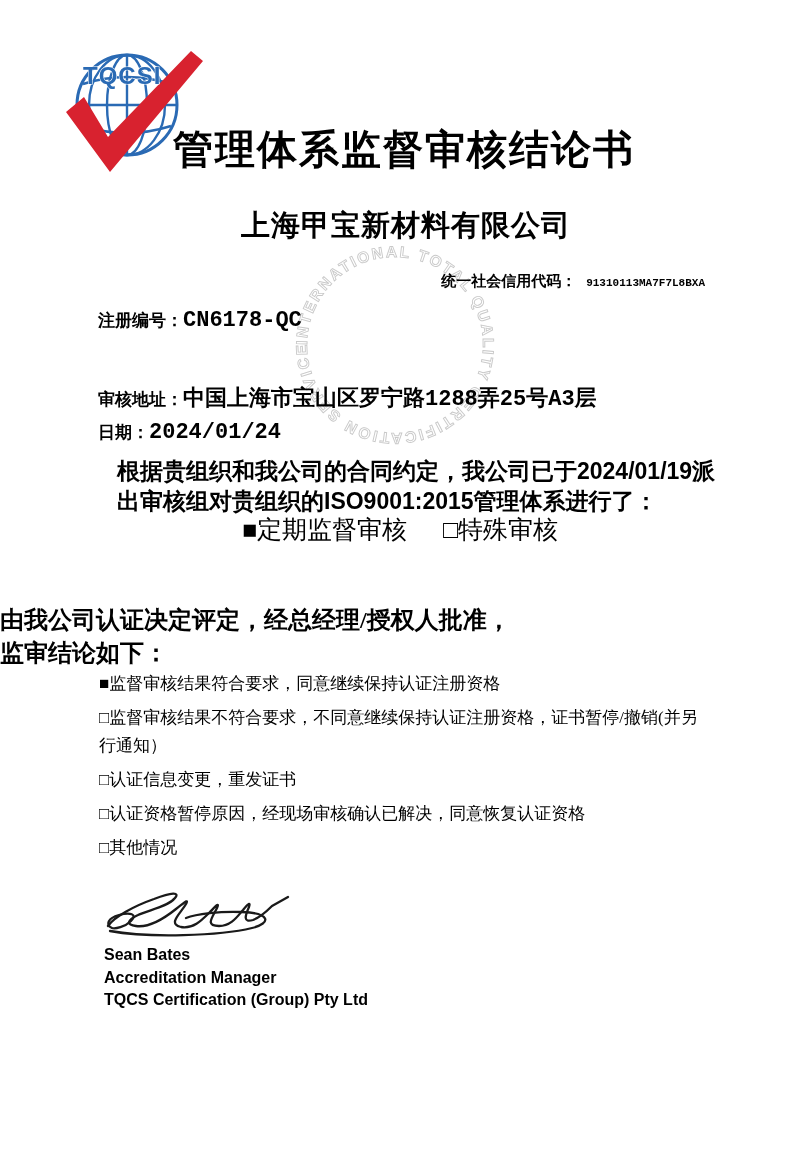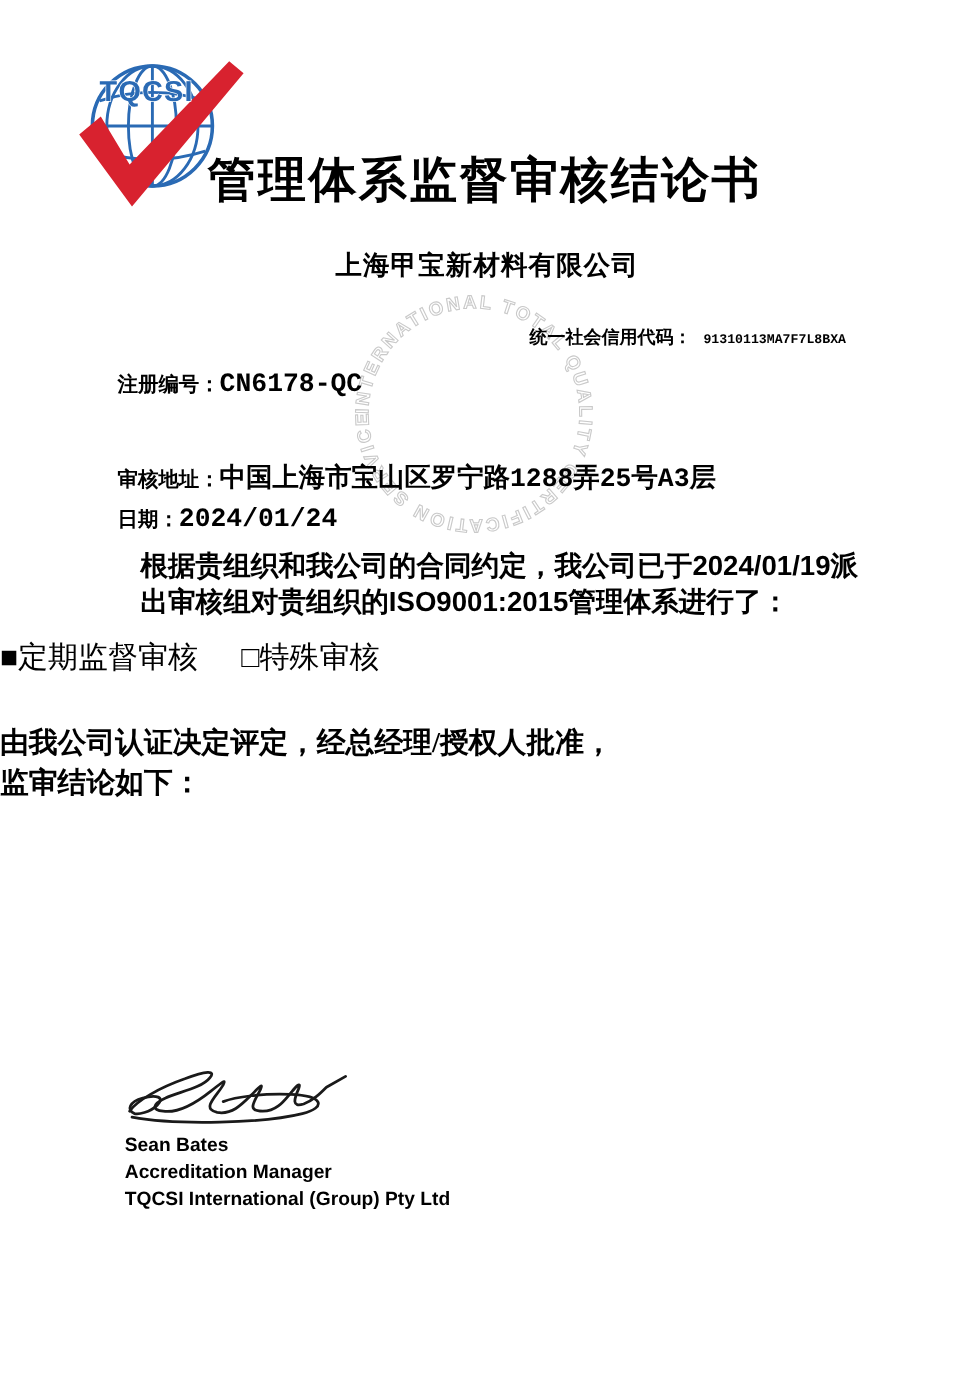--- a/index.html
+++ b/index.html
@@ -28,21 +28,21 @@
     font-weight: 700;
     letter-spacing: 2px;
     font-family: Liberation Mono, monospace;
     white-space: nowrap;
   }
 
   .company-name {
     left: 0; right: 0; top: 206px;
     text-align: center;
     padding-left: 12px;
-    font-size: 22px;
+    font-size: 29px;
     font-weight: 700;
     letter-spacing: 1px;
     font-family: "Liberation Serif", serif;
     white-space: nowrap;
   }
 
   .credit-line {
     right: 95px; top: 272px;
     font-size: 15px;
     font-weight: 700;
@@ -71,22 +71,22 @@
   .main-paragraph {
     left: 117px; top: 456px; width: 608px;
     font-size: 23px;
     font-weight: 700;
     line-height: 30px;
     font-family: "Liberation Sans", sans-serif;
     text-align: left;
   }
 
   .audit-types {
-    left: 0; right: 0; top: 531px;
-    text-align: left;
+    left: 0; right: 0; top: 513px;
+    text-align: center;
     font-size: 25px;
     font-family: "Liberation Serif", serif;
     white-space: nowrap;
   }
   .audit-types .audit-checked { margin-right: 36px; }
 
   .approval {
     left: 0; right: 0; top: 604px;
     text-align: left;
     font-size: 24px;
@@ -170,29 +170,36 @@
 
     <div class="abs audit-types">
       <span class="audit-checked">■定期监督审核</span><span>□特殊审核</span>
     </div>
 
     <div class="abs approval">
       <div>由我公司认证决定评定，经总经理/授权人批准，</div>
       <div>监审结论如下：</div>
     </div>
 
+    <div class="abs options">
+      <div class="option-item">■监督审核结果符合要求，同意继续保持认证注册资格</div>
+      <div class="option-item">□监督审核结果不符合要求，不同意继续保持认证注册资格，证书暂停/撤销(并另行通知）</div>
+      <div class="option-item">□认证信息变更，重发证书</div>
+      <div class="option-item">□认证资格暂停原因，经现场审核确认已解决，同意恢复认证资格</div>
+      <div class="option-item">□其他情况</div>
+    </div>
 
     <svg class="abs signature" width="195" height="60" viewBox="0 0 195 60">
       <g fill="none" stroke="#1a1a1a" stroke-width="2.3" stroke-linecap="round" stroke-linejoin="round">
         <path d="M8 44 C14 35 34 24 54 17 C72 10 80 10 75 16 C68 25 48 28 38 33 C27 38 26 43 36 44 C50 46 66 35 76 27 C84 21 89 16 86 22 C81 31 67 42 81 45 C93 47 101 39 109 31 C115 25 120 19 117 26 C112 36 105 44 119 44 C131 44 137 35 143 28 C147 23 151 19 149 25 C145 34 143 41 153 38 C161 35 166 30 172 24 L188 15"></path>
         <path d="M10 49 C48 56 120 54 152 46 C172 41 170 31 142 30 C120 29 96 32 86 36"></path>
         <path d="M12 46 C5 43 8 36 19 33 C30 30 38 32 31 39 C25 45 15 47 12 46"></path>
       </g>
     </svg>
 
     <div class="abs signoff">
       <div>Sean Bates</div>
       <div>Accreditation Manager</div>
-      <div>TQCSI International (Group) Pty Ltd</div>
+      <div>TQCS Certification (Group) Pty Ltd</div>
     </div>
 
   </div>
 </div>
 
 </body></html>

